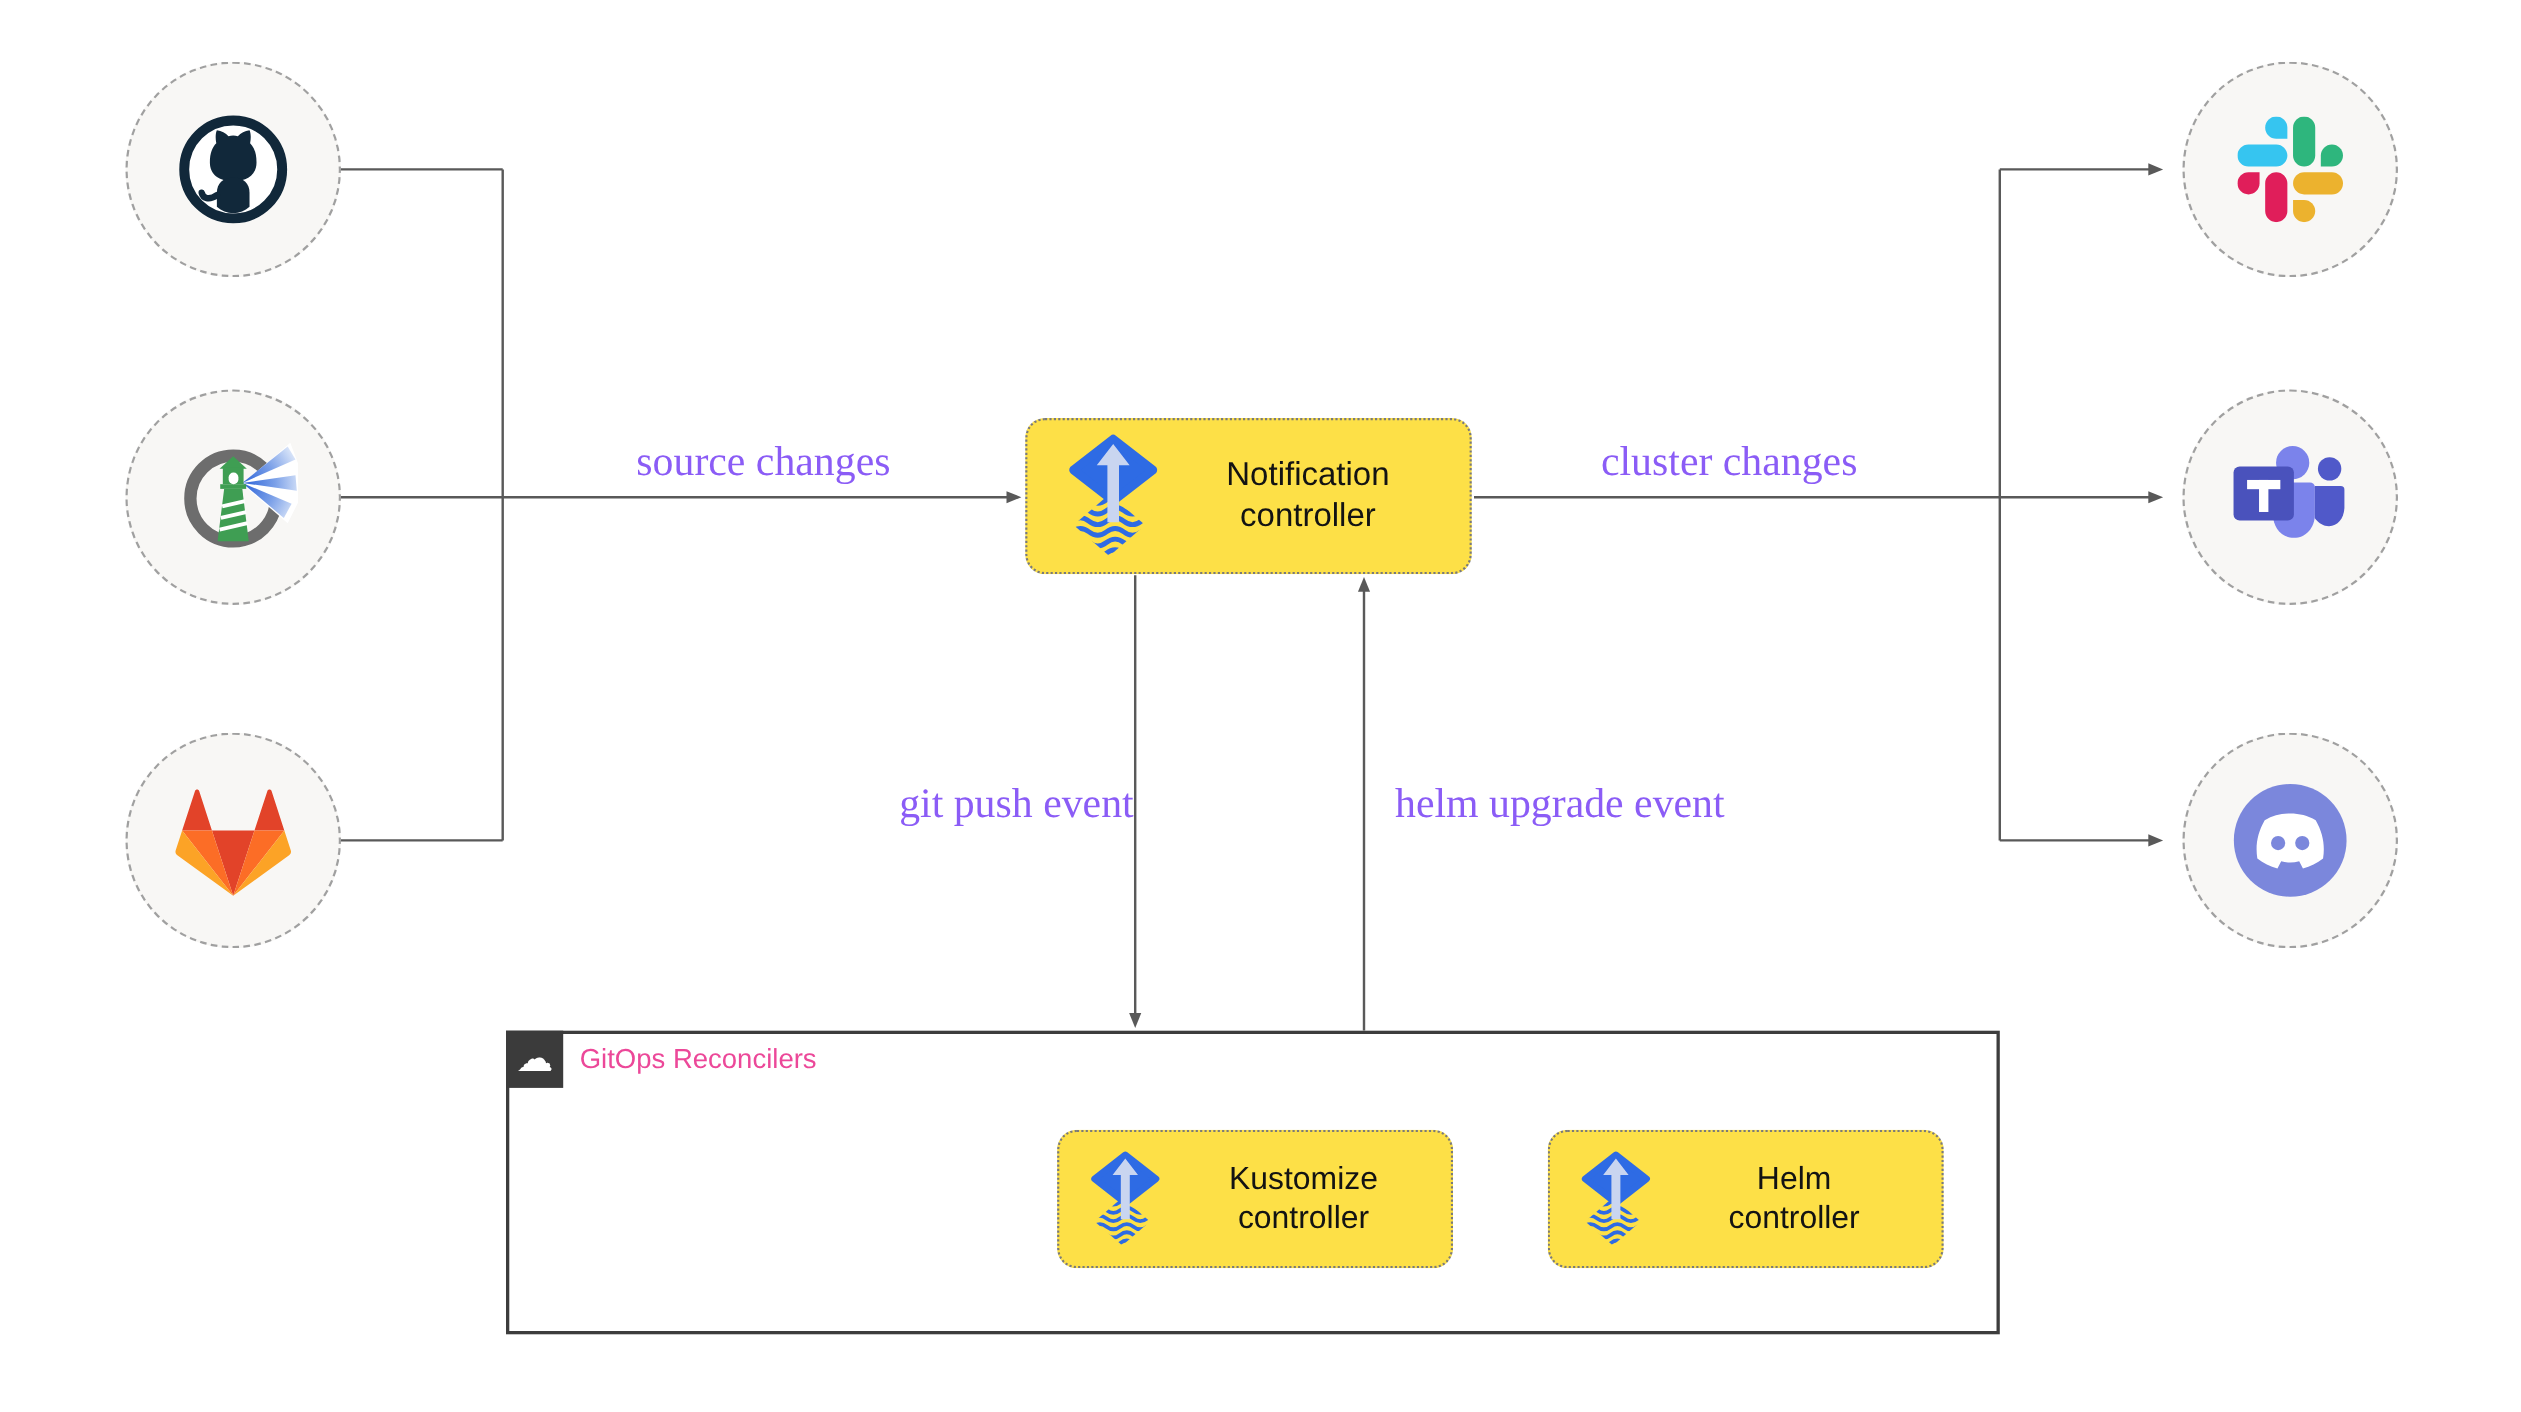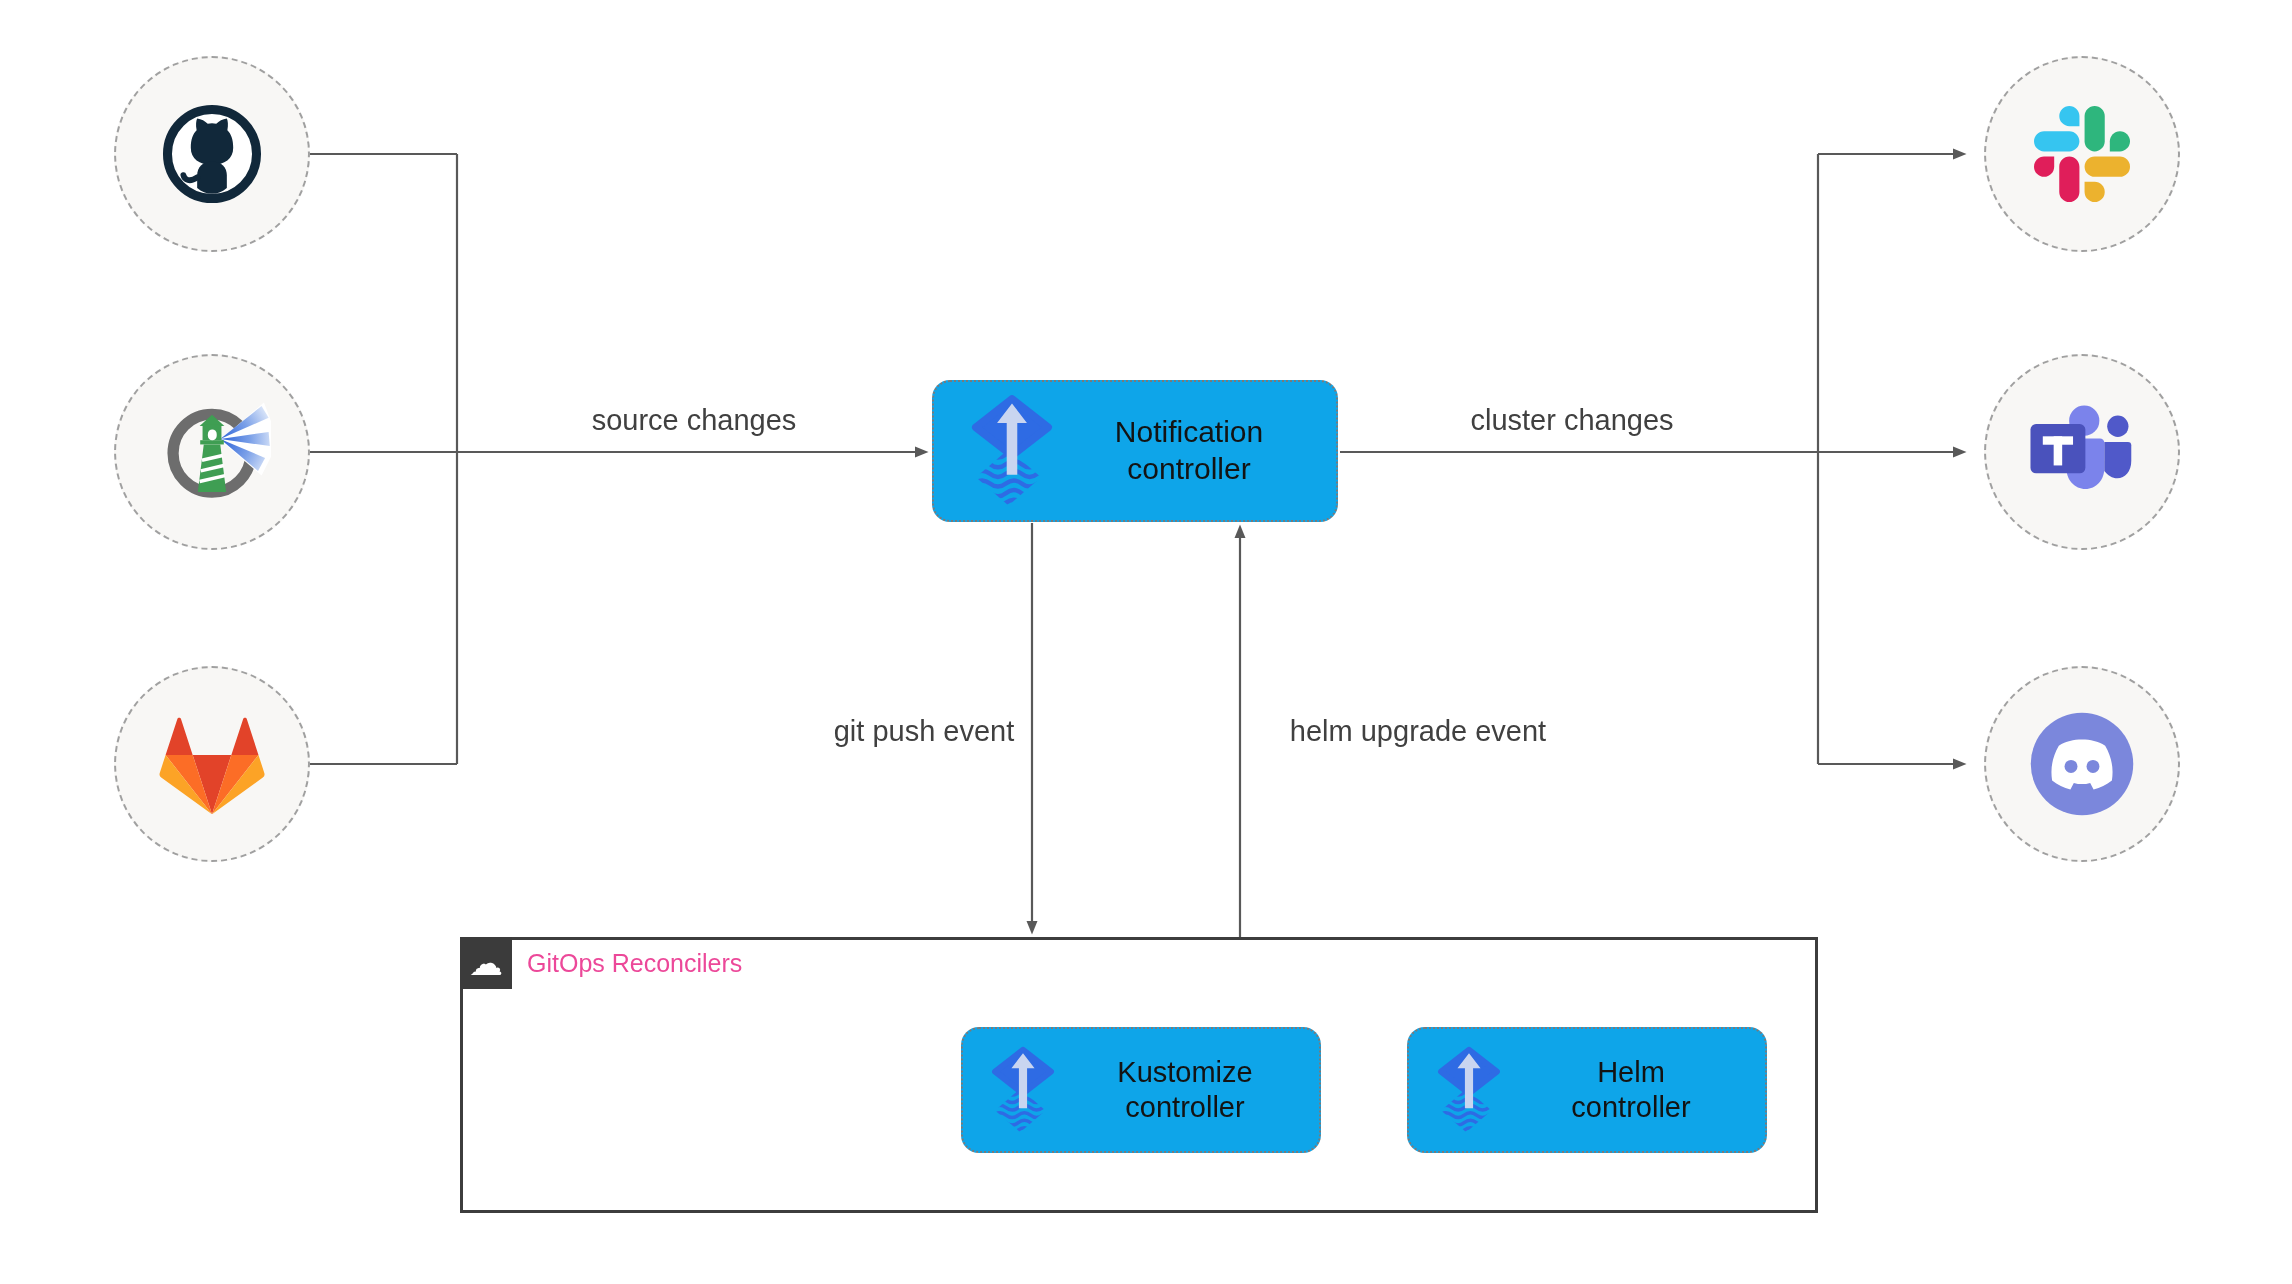--- a/index.html
+++ b/index.html
@@ -7,29 +7,29 @@
     position:relative;width:2292px;height:1284px;background:#ffffff;overflow:hidden;
     font-family:"Liberation Sans", sans-serif;
   }
   .wires{position:absolute;left:0;top:0;pointer-events:none;}
   .circle-node{
     position:absolute;width:196px;height:196px;border-radius:50%;
     background:#f8f7f5;border:2px dashed #a0a0a0;box-sizing:border-box;
     display:flex;align-items:center;justify-content:center;
   }
   .soft-box{
-    position:absolute;background:#0ea5e9;border:2px dotted #7a7a7a;border-radius:18px;
+    position:absolute;background:#fde047;border:2px dotted #7a7a7a;border-radius:18px;
     box-sizing:border-box;display:flex;align-items:center;
   }
   .node-label{flex:1;text-align:center;color:#131313;}
   .notif-label{font-size:30px;line-height:1.22;padding-right:14px;}
   .ctrl-label{font-size:29px;line-height:1.22;padding-right:6px;}
   .edge-label{
     position:absolute;transform:translate(-50%,-50%);
-    font-size:29px;color:#404040;white-space:nowrap;
+    font-size:38px;color:#8b5cf6;white-space:nowrap;font-family:Liberation Serif, serif;
   }
   .group-box{
     position:absolute;left:460px;top:937px;width:1358px;height:276px;
     border:3px solid #3d3d3d;background:#ffffff;box-sizing:border-box;
   }
   .group-tab{
     position:absolute;left:-3px;top:-3px;width:52px;height:52px;background:#3b3b3b;
     display:flex;align-items:center;justify-content:center;color:#ffffff;font-size:34px;line-height:52px;
   }
   .group-label{

